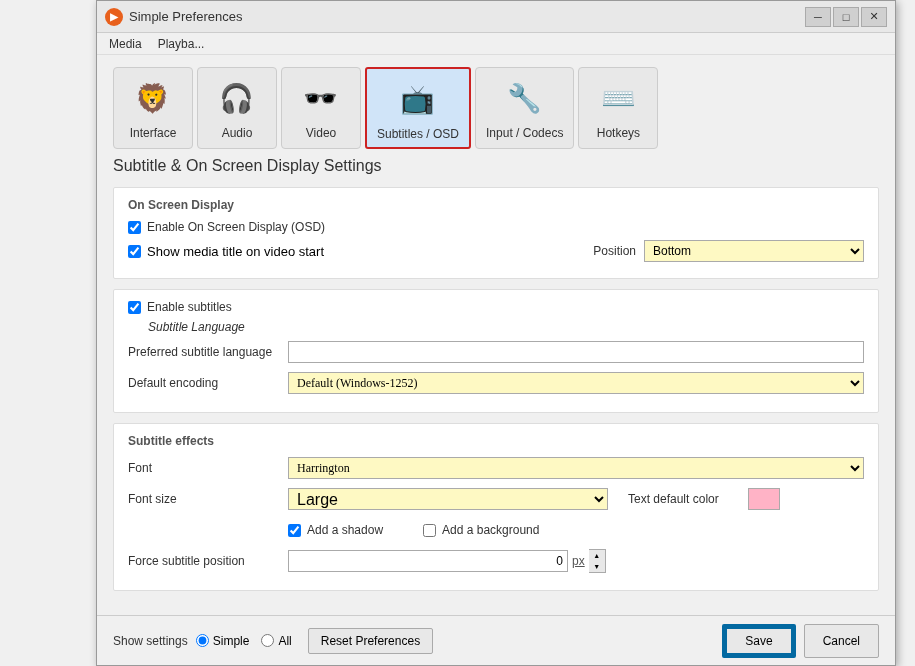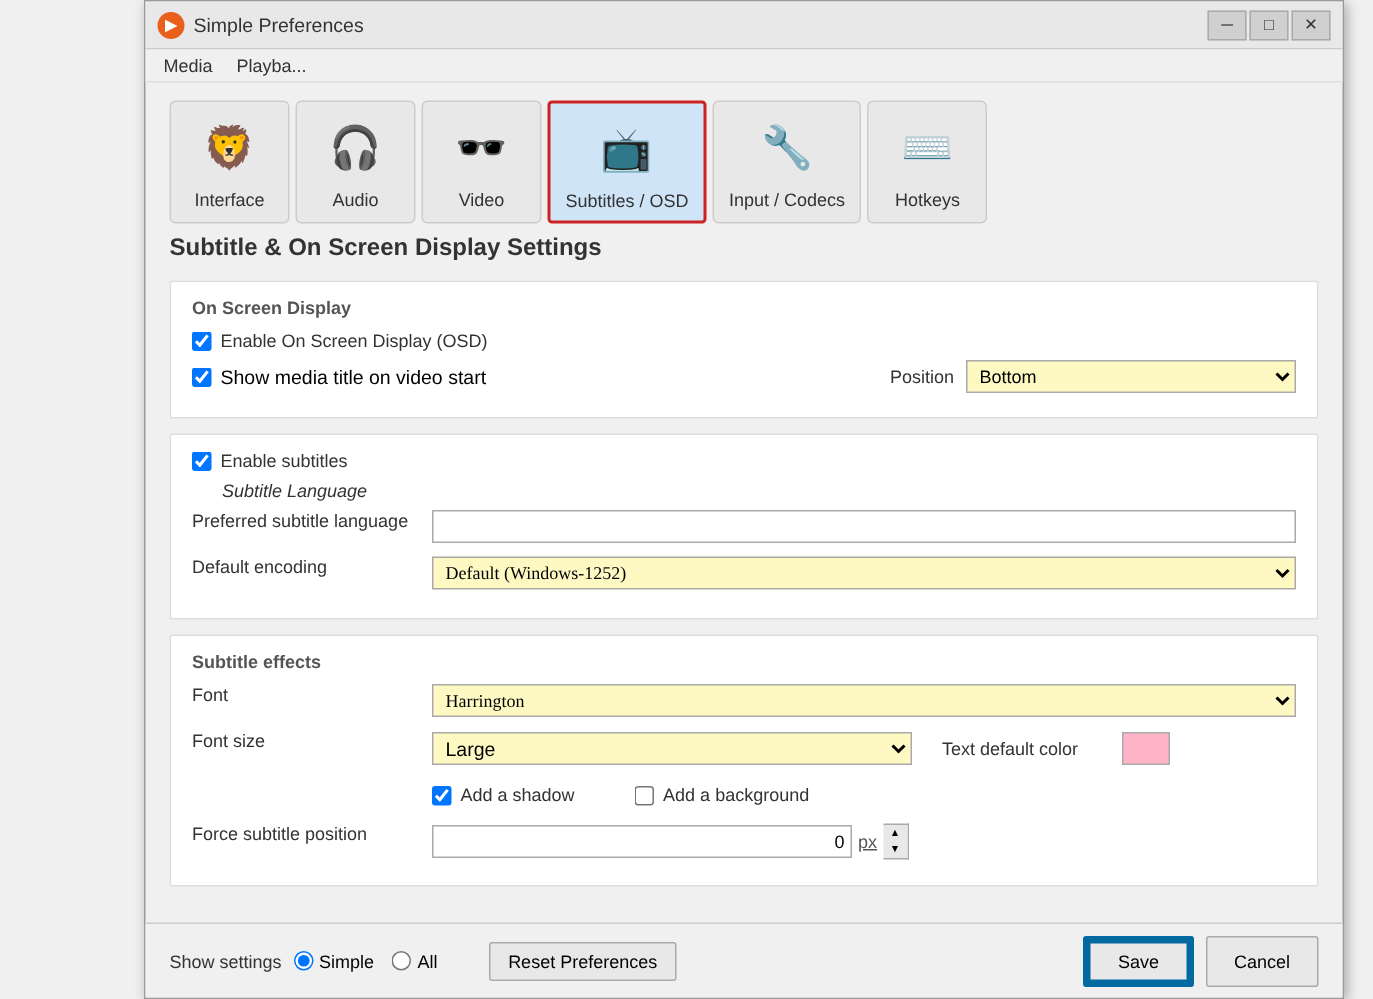--- a/index.html
+++ b/index.html
@@ -131,21 +131,21 @@
     }
     .nav-tab-label {
       font-size: 12px;
       color: #333;
       text-align: center;
     }
 
     
     .section-title {
       font-size: 16px;
-      font-weight: 700;
+      font-weight: 400;
       color: #333;
       margin-bottom: 12px;
       flex-shrink: 0;
     }
 
     
     .settings-panel {
       flex: 1;
       overflow-y: auto;
     }
@@ -159,20 +159,21 @@
     }
     .group-label {
       font-size: 12px;
       color: #555;
       margin-bottom: 8px;
       font-weight: 600;
     }
 
     .setting-row {
       display: flex;
+      align-items: center;
       margin-bottom: 7px;
       min-height: 24px;
     }
     .setting-label {
       min-width: 160px;
       font-size: 12px;
       color: #333;
     }
     .setting-control {
       flex: 1;
@@ -321,21 +322,21 @@
       border: 5px solid #0369a1;
       background: #e8e8e8;
     }
     .btn-reset {
       padding: 5px 12px;
       font-size: 12px;
       cursor: pointer;
       border: 1px solid #aaa;
       background: #e8e8e8;
       border-radius: 2px;
-      margin-left: 34px;
+      margin-left: 16px;
     }
   </style>
 </head>
 <body>
 
 <div class="window">
 
   <div class="title-bar">
     <div class="title-bar-icon">▶</div>
     <span class="title-bar-title">Simple Preferences</span>
@@ -442,21 +443,21 @@
               <option>Harrington</option>
               <option>Arial</option>
               <option>Times New Roman</option>
             </select>
           </div>
         </div>
 
         <div class="setting-row">
           <span class="setting-label">Font size</span>
           <div style="display:flex; align-items:center; flex:1;">
-            <select style="width:320px; height:22px; font-size:13px;">
+            <select style="width:320px; height:22px; font-size:16px;">
               <option>Large</option>
               <option>Small</option>
               <option>Normal</option>
             </select>
             <span style="margin-left:20px; font-size:12px; color:#333; min-width:120px;">Text default color</span>
             <button class="color-btn" style="background:#ffb3c6; border:1px solid #aaa; width:32px; height:22px; cursor:pointer;"></button>
           </div>
         </div>
 
 

